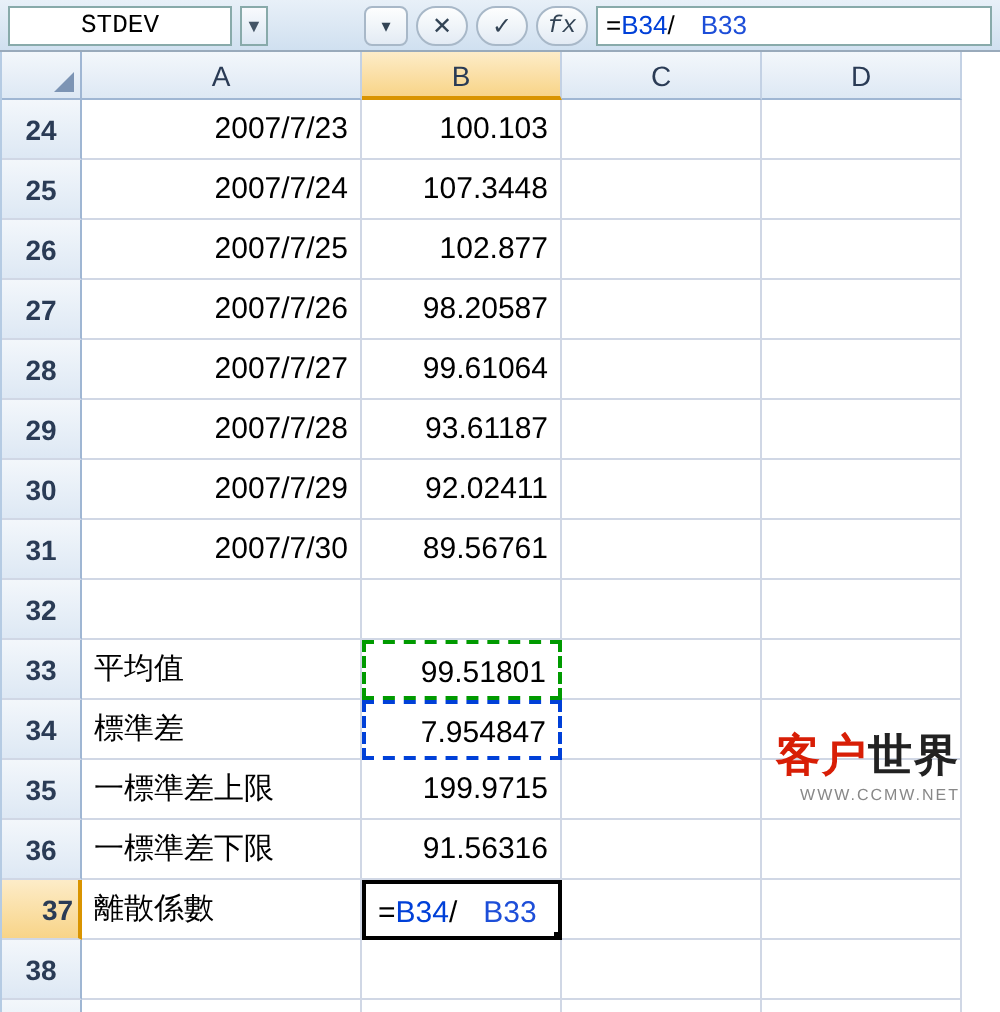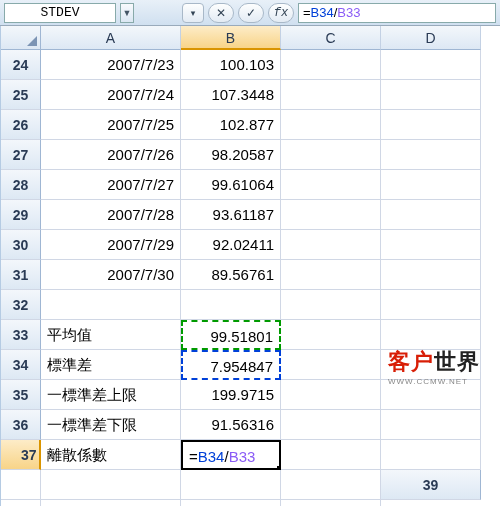--- a/index.html
+++ b/index.html
@@ -54,21 +54,21 @@
     height: 20px;
     background: #fff;
     border: 1px solid #8aa;
     padding: 0 4px;
     font-size: 13px;
     line-height: 18px;
     white-space: nowrap;
     overflow: hidden;
   }
   .ref-blue { color: #0040d8; }
-  .ref-green { color: #8b5cf6; }
+  .ref-green { color: #1d4ed8; padding-left: 13px; }
 
   .sheet {
     display: grid;
     grid-template-columns: 40px 140px 100px 100px 100px;
     border-left: 1px solid #b5cbe3;
   }
   .hdr, .rowhdr, .cell {
     border-right: 1px solid #d0d7e5;
     border-bottom: 1px solid #d0d7e5;
     height: 30px;
@@ -123,22 +123,22 @@
     background: #fff;
     position: relative;
   }
   .editing::after{
     content:""; position:absolute; right:-3px; bottom:-3px;
     width:5px; height:5px; background:#000;
   }
 
   .watermark {
     position: absolute;
-    right: 20px; bottom: 120px;
-    text-align: left;
+    right: 20px; bottom: 104px;
+    text-align: right;
     pointer-events: none;
   }
   .wm-main { color: #d81e06; font-weight: bold; font-size: 22px; letter-spacing: 1px; }
   .wm-black { color: #222; }
   .wm-sub { color: #888; font-size: 8px; letter-spacing: 1px; }
 </style>
 </head>
 <body>
 
 <div class="formula-bar">
@@ -223,20 +223,21 @@
     <div class="rowhdr">36</div>
     <div class="cell text">一標準差下限</div>
     <div class="cell ">91.56316</div>
     <div class="cell empty"></div>
     <div class="cell empty"></div>
     <div class="rowhdr sel">37</div>
     <div class="cell text">離散係數</div>
     <div class="cell editing text"><span>=</span><span class="ref-blue">B34</span><span>/</span><span class="ref-green">B33</span></div>
     <div class="cell empty"></div>
     <div class="cell empty"></div>
+    <div class="rowhdr">38</div>
     <div class="cell empty"></div>
     <div class="cell  empty"></div>
     <div class="cell empty"></div>
     <div class="cell empty"></div>
     <div class="rowhdr">39</div>
     <div class="cell empty"></div>
     <div class="cell  empty"></div>
     <div class="cell empty"></div>
     <div class="cell empty"></div>
   </div>

